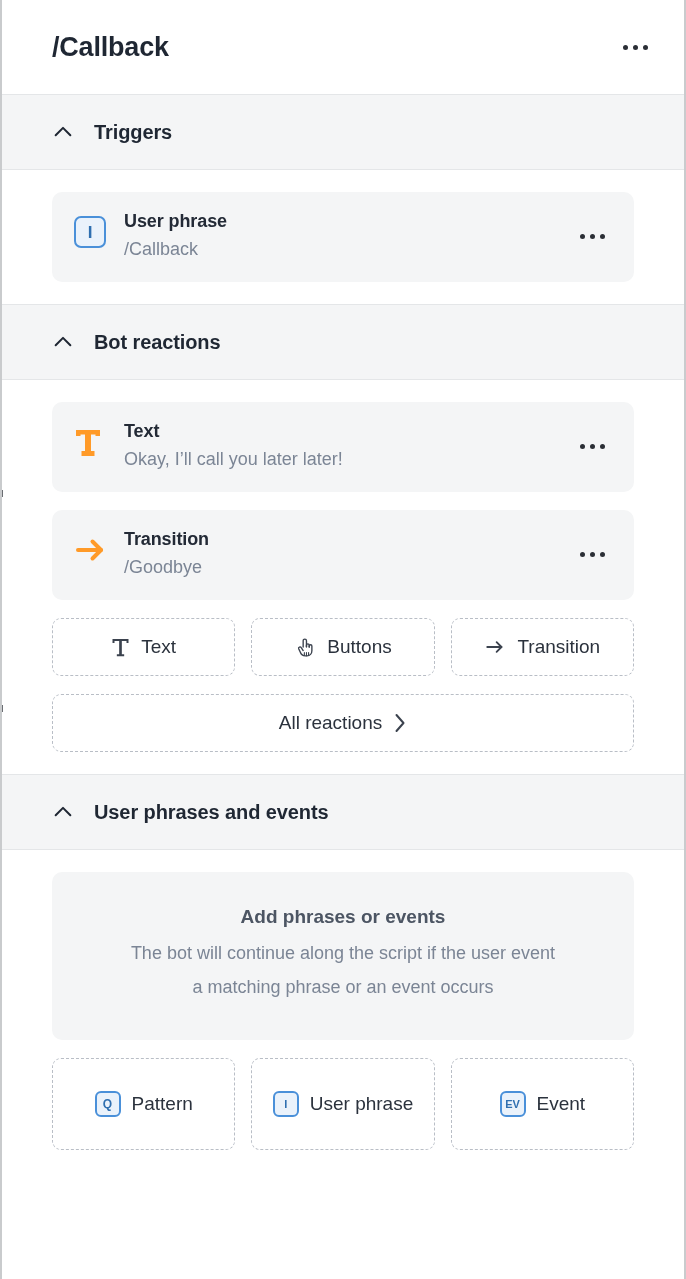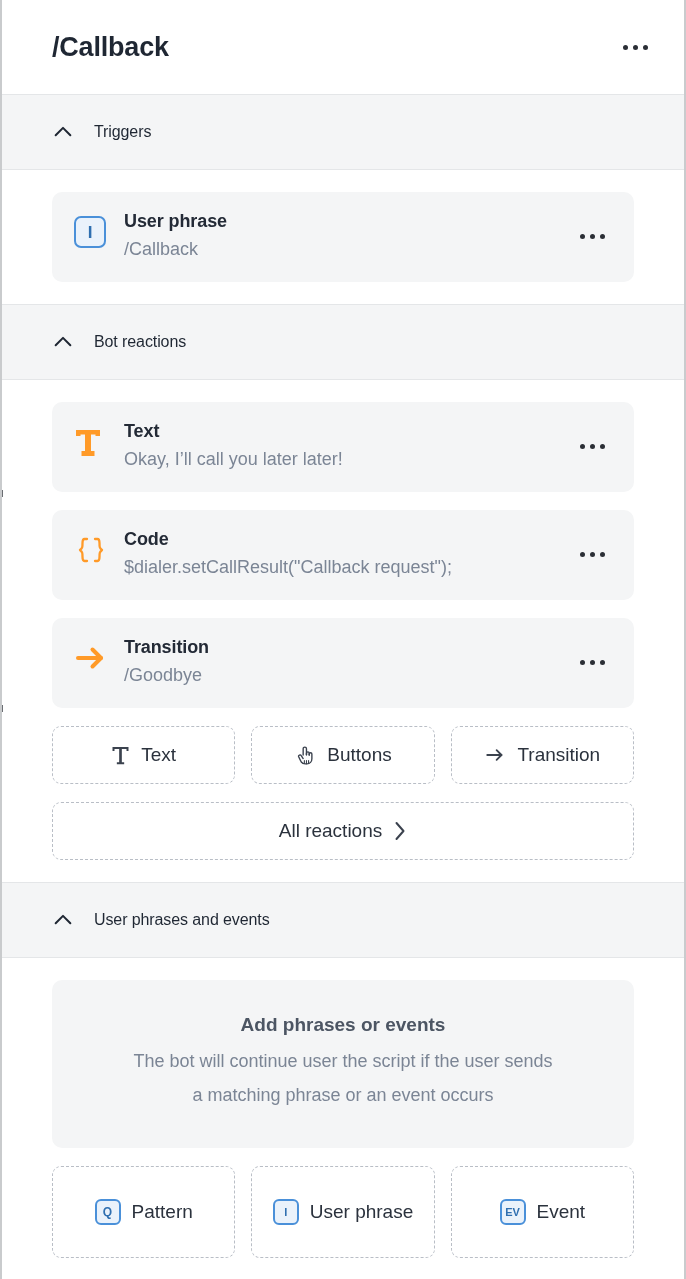--- a/index.html
+++ b/index.html
@@ -70,22 +70,22 @@
     gap: 20px;
     cursor: pointer;
   }
   .section-head .chev {
     width: 22px;
     height: 22px;
     flex: 0 0 auto;
     display: block;
   }
   .section-head .caption {
-    font-size: 16px;
-    font-weight: 400;
+    font-size: 20px;
+    font-weight: 700;
     color: #1f2733;
     letter-spacing: -0.1px;
   }
 
   
   .block {
     padding: 22px 50px 22px 50px;
     background: #ffffff;
   }
 
@@ -287,37 +287,20 @@
         <div class="card-title">Text</div>
         <div class="card-sub">Okay, I’ll call you later later!</div>
       </div>
       <div class="card-dots">
         <i></i>
         <i></i>
         <i></i>
       </div>
     </div>
 
-    <div class="card">
-      <div class="card-icon">
-        <svg width="34" height="28" viewBox="0 0 34 28" fill="none">
-          <path d="M13 3 H10.5 C8.5 3 8.5 5 8.5 7 C8.5 11 8.5 12 6 14 C8.5 16 8.5 17 8.5 21 C8.5 23 8.5 25 10.5 25 H13" stroke="#ff9a28" stroke-width="2.3" stroke-linecap="round" stroke-linejoin="round"></path>
-          <path d="M21 3 H23.5 C25.5 3 25.5 5 25.5 7 C25.5 11 25.5 12 28 14 C25.5 16 25.5 17 25.5 21 C25.5 23 25.5 25 23.5 25 H21" stroke="#ff9a28" stroke-width="2.3" stroke-linecap="round" stroke-linejoin="round"></path>
-        </svg>
-      </div>
-      <div class="card-body">
-        <div class="card-title">Code</div>
-        <div class="card-sub">$dialer.setCallResult("Callback request");</div>
-      </div>
-      <div class="card-dots">
-        <i></i>
-        <i></i>
-        <i></i>
-      </div>
-    </div>
 
     <div class="card">
       <div class="card-icon">
         <svg width="34" height="28" viewBox="0 0 34 28" fill="none">
           <path d="M4 14 H27" stroke="#ff9a28" stroke-width="4" stroke-linecap="round"></path>
           <path d="M18.5 5.5 L27 14 L18.5 22.5" stroke="#ff9a28" stroke-width="4" stroke-linecap="round" stroke-linejoin="round" fill="none"></path>
         </svg>
       </div>
       <div class="card-body">
         <div class="card-title">Transition</div>
@@ -369,21 +352,21 @@
   <div class="section-head">
     <svg class="chev" viewBox="0 0 24 24" fill="none">
       <path d="M4 15.5 L12 7.5 L20 15.5" stroke="#1f2733" stroke-width="2.2" stroke-linecap="round" stroke-linejoin="round"></path>
     </svg>
     <span class="caption">User phrases and events</span>
   </div>
 
   <div class="block">
     <div class="empty">
       <div class="empty-title">Add phrases or events</div>
-      <div class="empty-desc">The bot will continue user the script if the user sends</div>
+      <div class="empty-desc">The bot will continue along the script if the user event</div>
       <div class="empty-desc">a matching phrase or an event occurs</div>
     </div>
 
     <div class="dashed-row tall">
       <div class="dashed-btn">
         <span class="badge badge-sm q">Q</span>
         <span class="lbl">Pattern</span>
       </div>
       <div class="dashed-btn">
         <span class="badge badge-sm">I</span>

